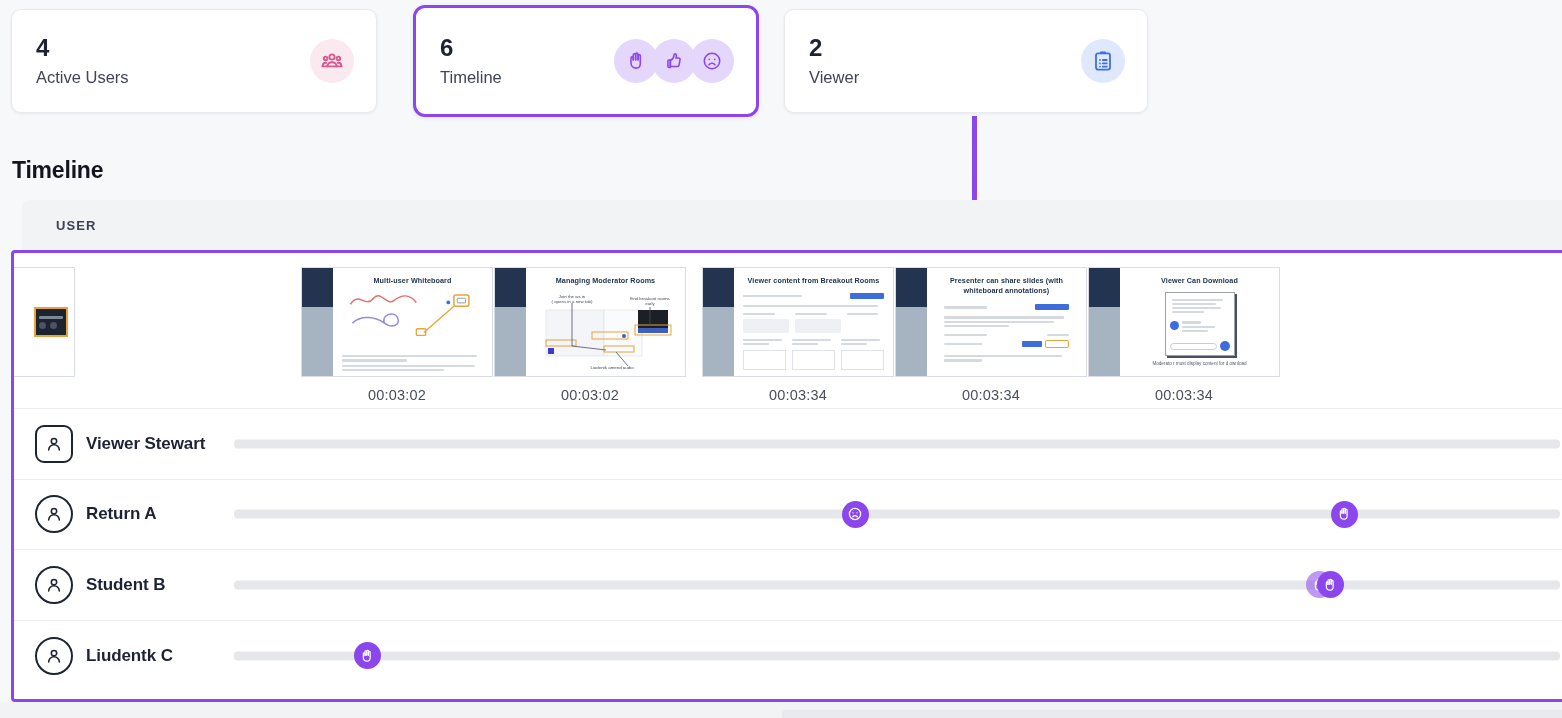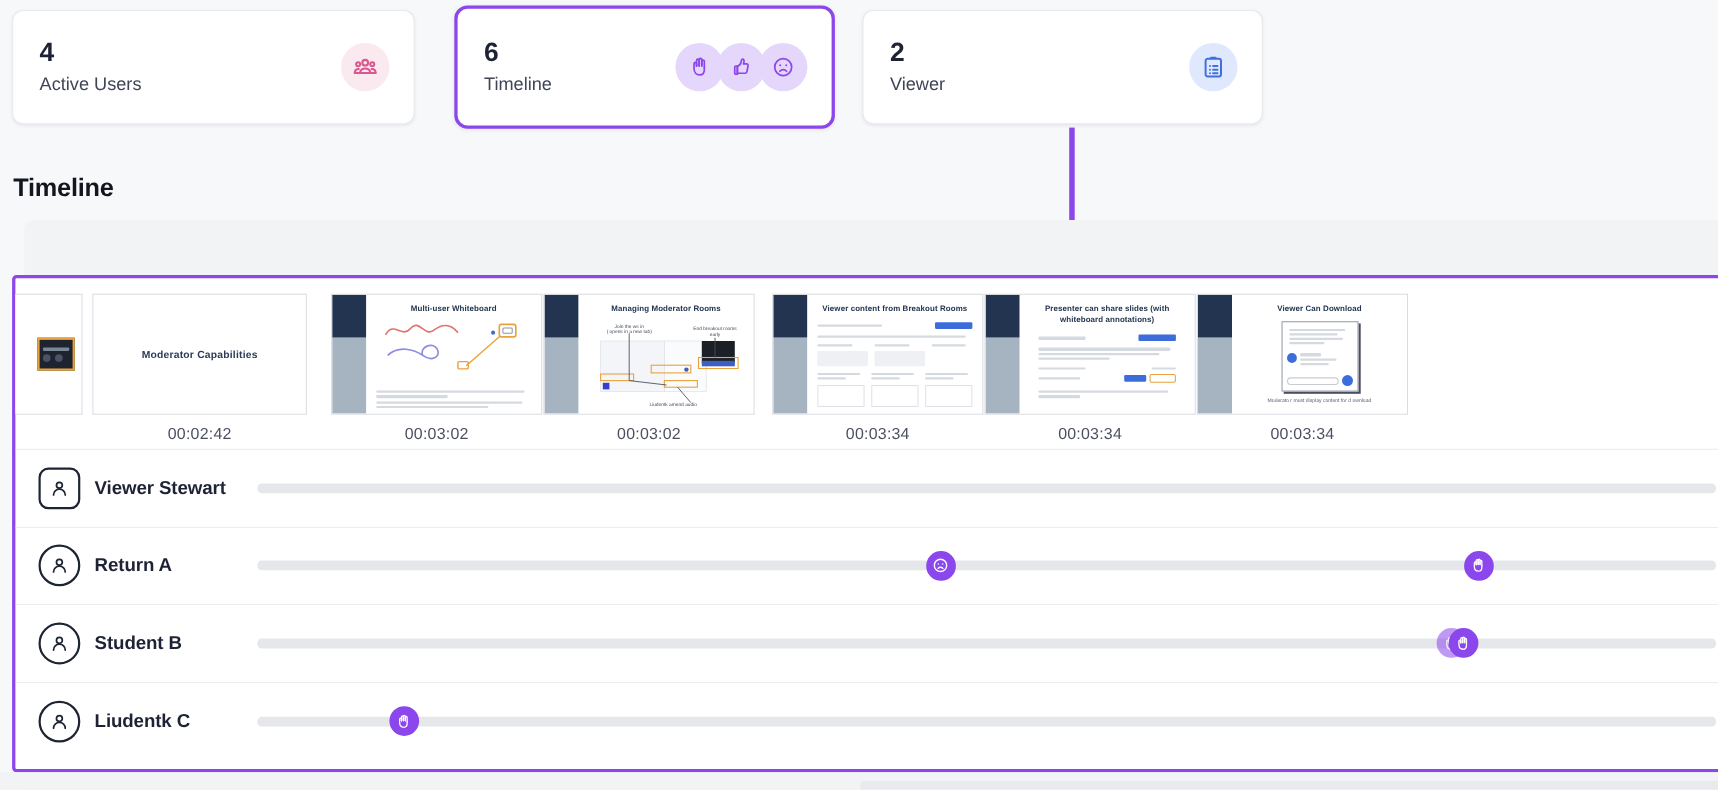--- a/index.html
+++ b/index.html
@@ -280,48 +280,43 @@
       </div>
     </div>
   </div>
 
   <div class="connector"></div>
 
   <div class="section-title">Timeline</div>
 
   <div class="table-wrap">
 
+    <div class="table-head">
+      <span class="th-user">USER</span>
+    </div>
 
     <div class="panel">
 
       <div class="slide-strip">
 
         <div class="slide-cell" style="left:-64px;">
           <div class="slide-thumb" style="width:125px;">
             <div class="sl-body" style="display:flex;align-items:center;justify-content:flex-end;padding-right:6px;">
               <div class="sl-dark-tile">
                 <div style="height:3px;background:#7b8696;border-radius:1px;"></div>
                 <div style="display:flex;gap:4px;">
                   <div class="sl-dot"></div>
                     <div class="sl-dot"></div>
                 </div>
               </div>
             </div>
           </div>
           <div class="slide-time"></div>
         </div>
 
-        <div class="slide-cell" style="left:70px;">
-          <div class="slide-thumb" style="width:195px;">
-            <div class="sl-body">
-              <div class="sl-center-title">Moderator Capabilities</div>
-            </div>
-          </div>
-          <div class="slide-time">00:02:42</div>
-        </div>
 
         <div class="slide-cell" style="left:287px;">
           <div class="slide-thumb" style="width:192px;">
             <div class="sl-sidebar">
               <div class="sl-sb-top"></div>
                 <div class="sl-sb-bot"></div>
             </div>
             <div class="sl-body">
               <div class="sl-title left">Multi-user Whiteboard</div>
               <svg class="sl-scribble" viewBox="0 0 150 70">

